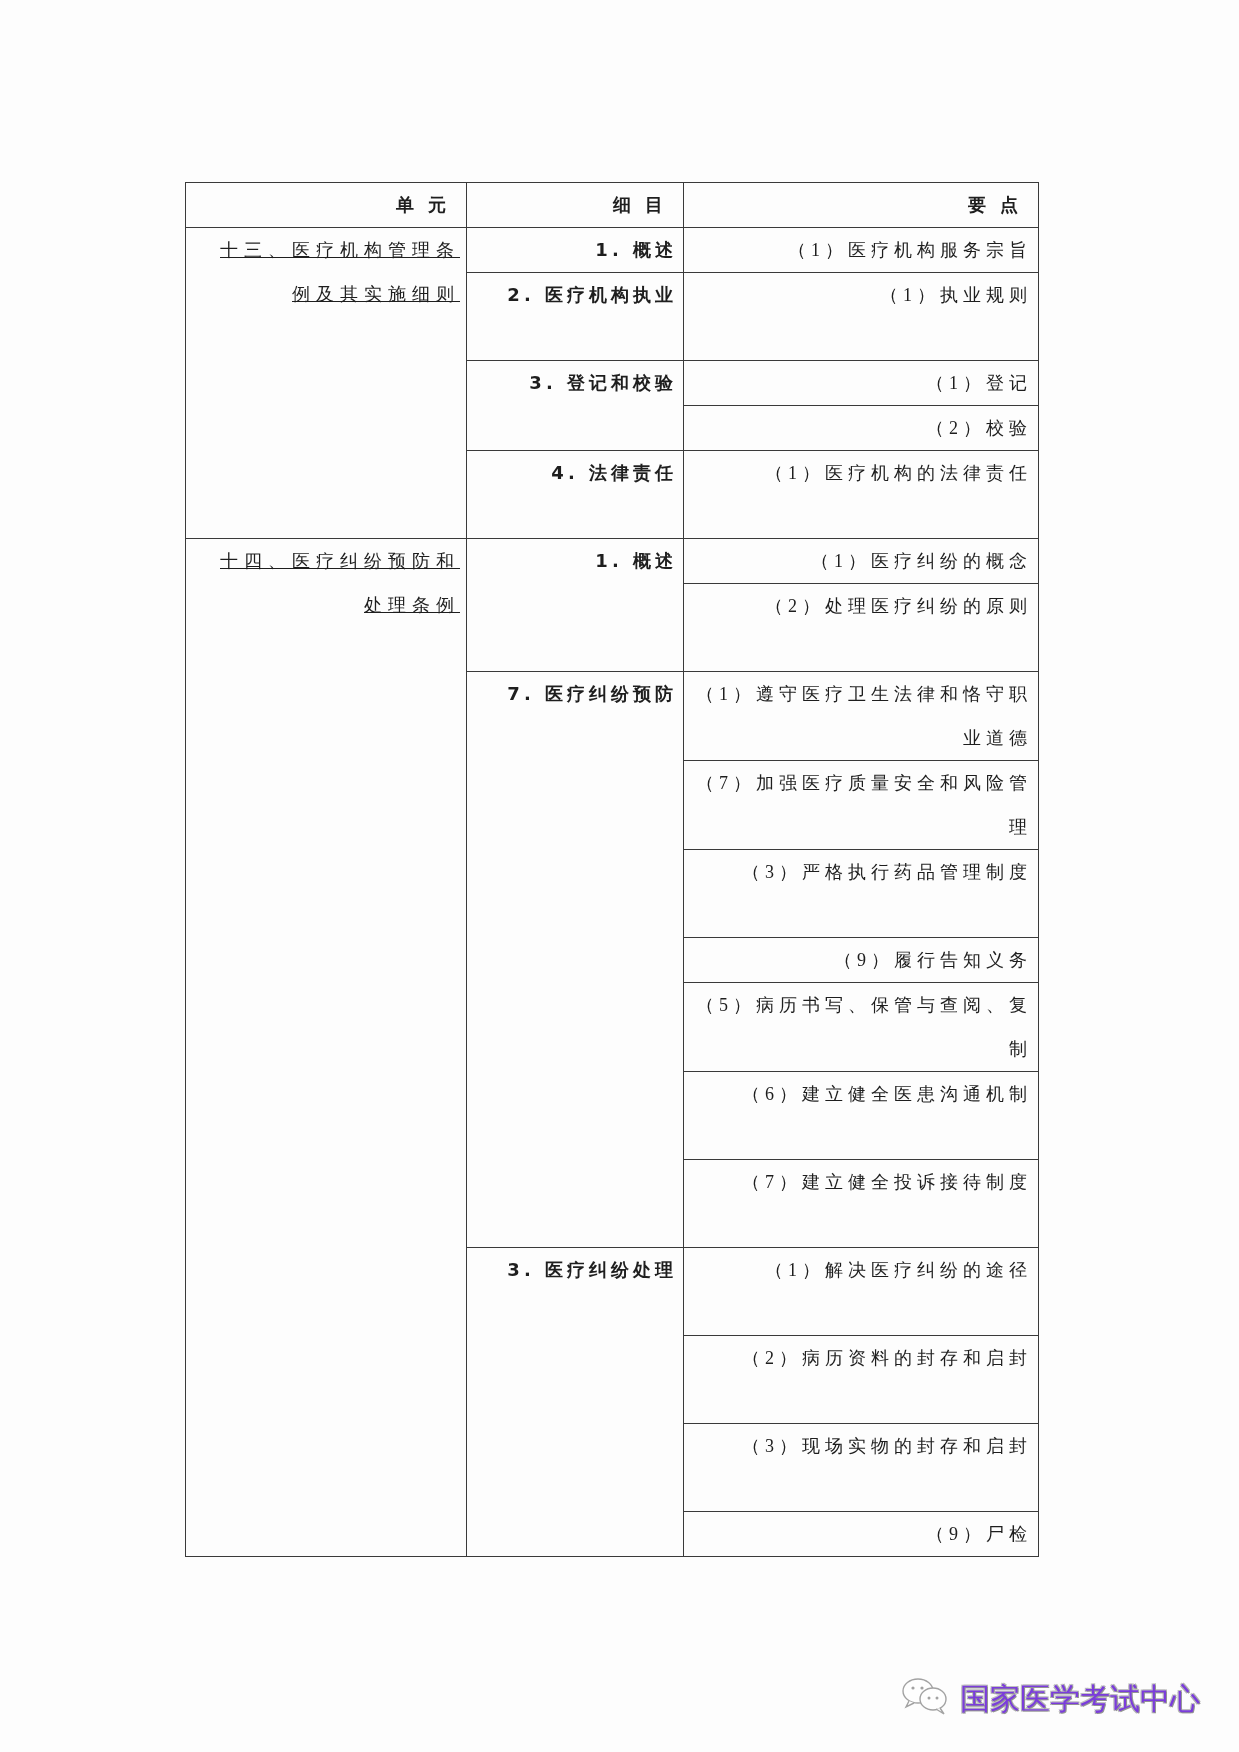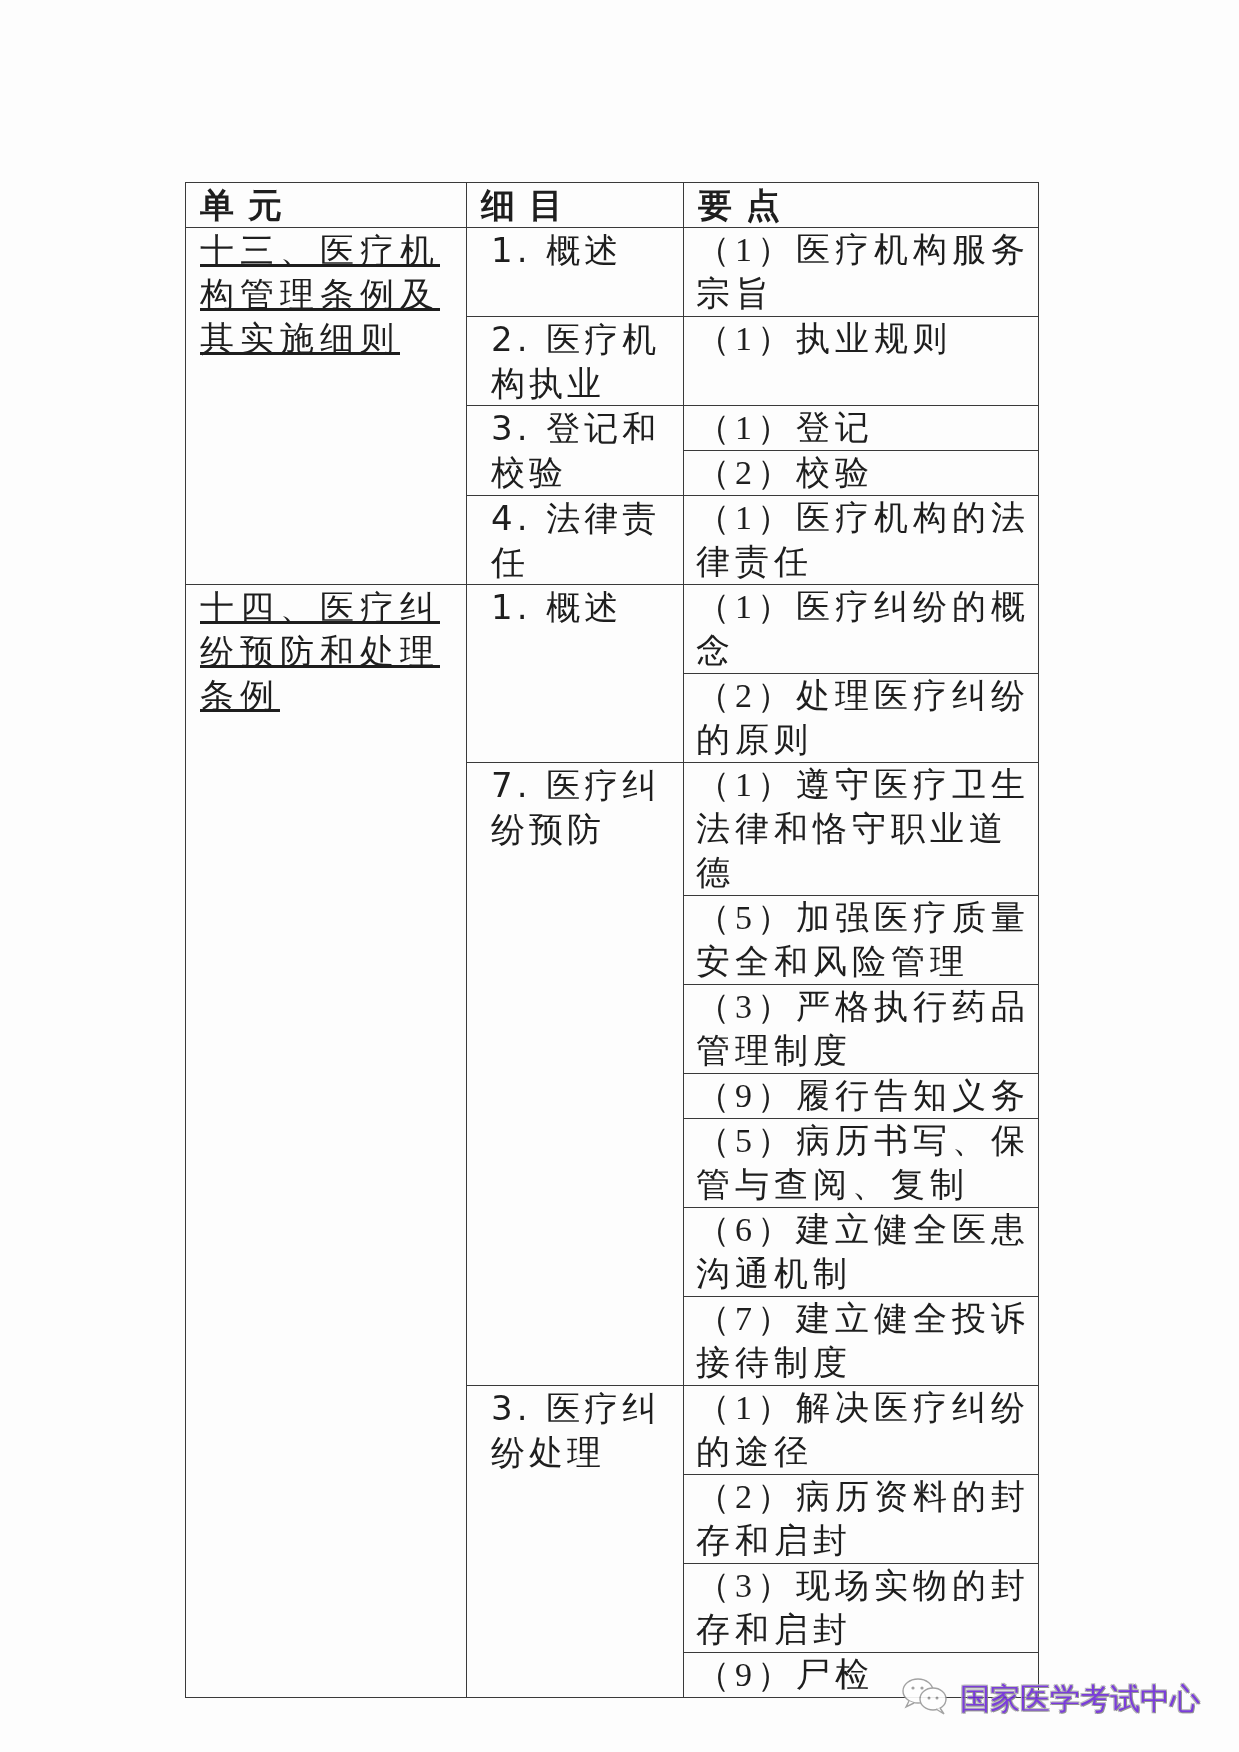--- a/index.html
+++ b/index.html
@@ -14,38 +14,38 @@
   .page-table {
     position: absolute;
     left: 185px; top: 182px;
     width: 853px;
     border-collapse: collapse;
     table-layout: fixed;
   }
   .page-table td, .page-table th {
     border: 1.6px solid #3a3a3a;
     vertical-align: top;
-    text-align: left;
-    font-size: 34px;
+    text-align: right;
+    font-size: 18px;
     line-height: 44px;
     letter-spacing: 5px;
     padding: 0 6px 0 14px;
     font-weight: normal;
     word-break: break-all;
     box-sizing: border-box;
   }
   .page-table th {
     font-weight: bold;
     height: 45px;
     letter-spacing: 14px;
   }
   .col-unit { width: 281px; }
   .col-item { width: 217px; }
   .col-point { width: 355px; }
-  .page-table td.c-item { padding-left: 24px; letter-spacing: 4px; }
+  .page-table td.c-item { padding-left: 24px; letter-spacing: 4px; font-weight: bold; }
   .page-table td.c-point { padding-left: 12px; letter-spacing: 5px; font-family: Liberation Serif, serif; }
   .page-table td.c-unit { letter-spacing: 6px; text-decoration: underline; }
   tr.h1 td { height: 44px; }
   tr.h2 td { height: 88px; }
   .page-number {
     position: absolute;
     left: 600px; top: 1750px;
     font-size: 17px;
     font-family: "DejaVu Sans", sans-serif;
     color: #222;
@@ -107,21 +107,21 @@
       <td class="c-point">（1）医疗纠纷的概念</td>
     </tr>
     <tr class="h2">
       <td class="c-point">（2）处理医疗纠纷的原则</td>
     </tr>
     <tr class="h2">
       <td class="c-item" rowspan="7">7. 医疗纠纷预防</td>
       <td class="c-point">（1）遵守医疗卫生法律和恪守职业道德</td>
     </tr>
     <tr class="h2">
-      <td class="c-point">（5）加强医疗质量安全和风险管理</td>
+      <td class="c-point">（7）加强医疗质量安全和风险管理</td>
     </tr>
     <tr class="h2">
       <td class="c-point">（3）严格执行药品管理制度</td>
     </tr>
     <tr class="h1">
       <td class="c-point">（9）履行告知义务</td>
     </tr>
     <tr class="h2">
       <td class="c-point">（5）病历书写、保管与查阅、复制</td>
     </tr>

